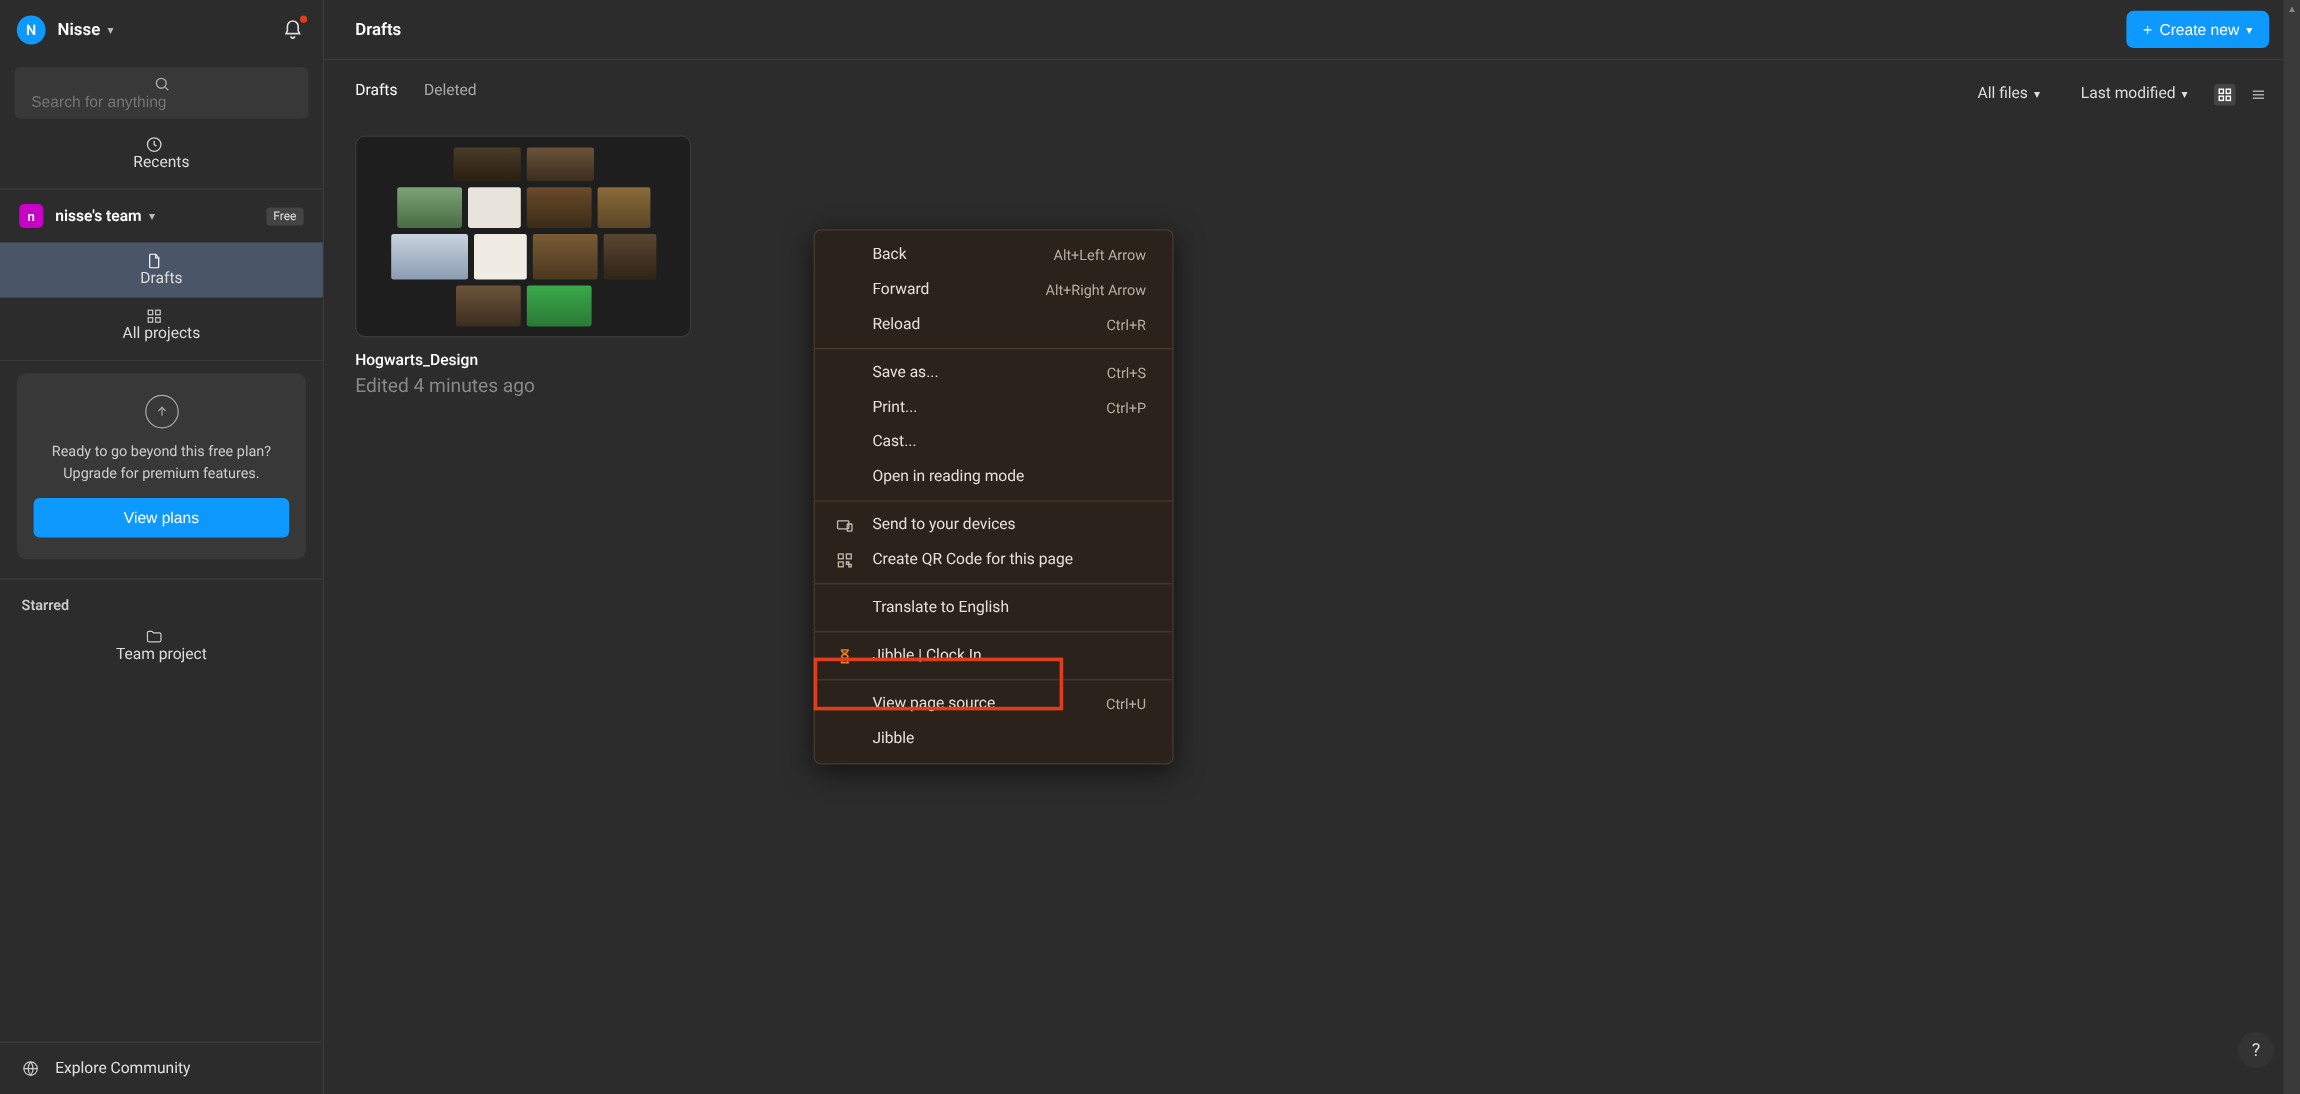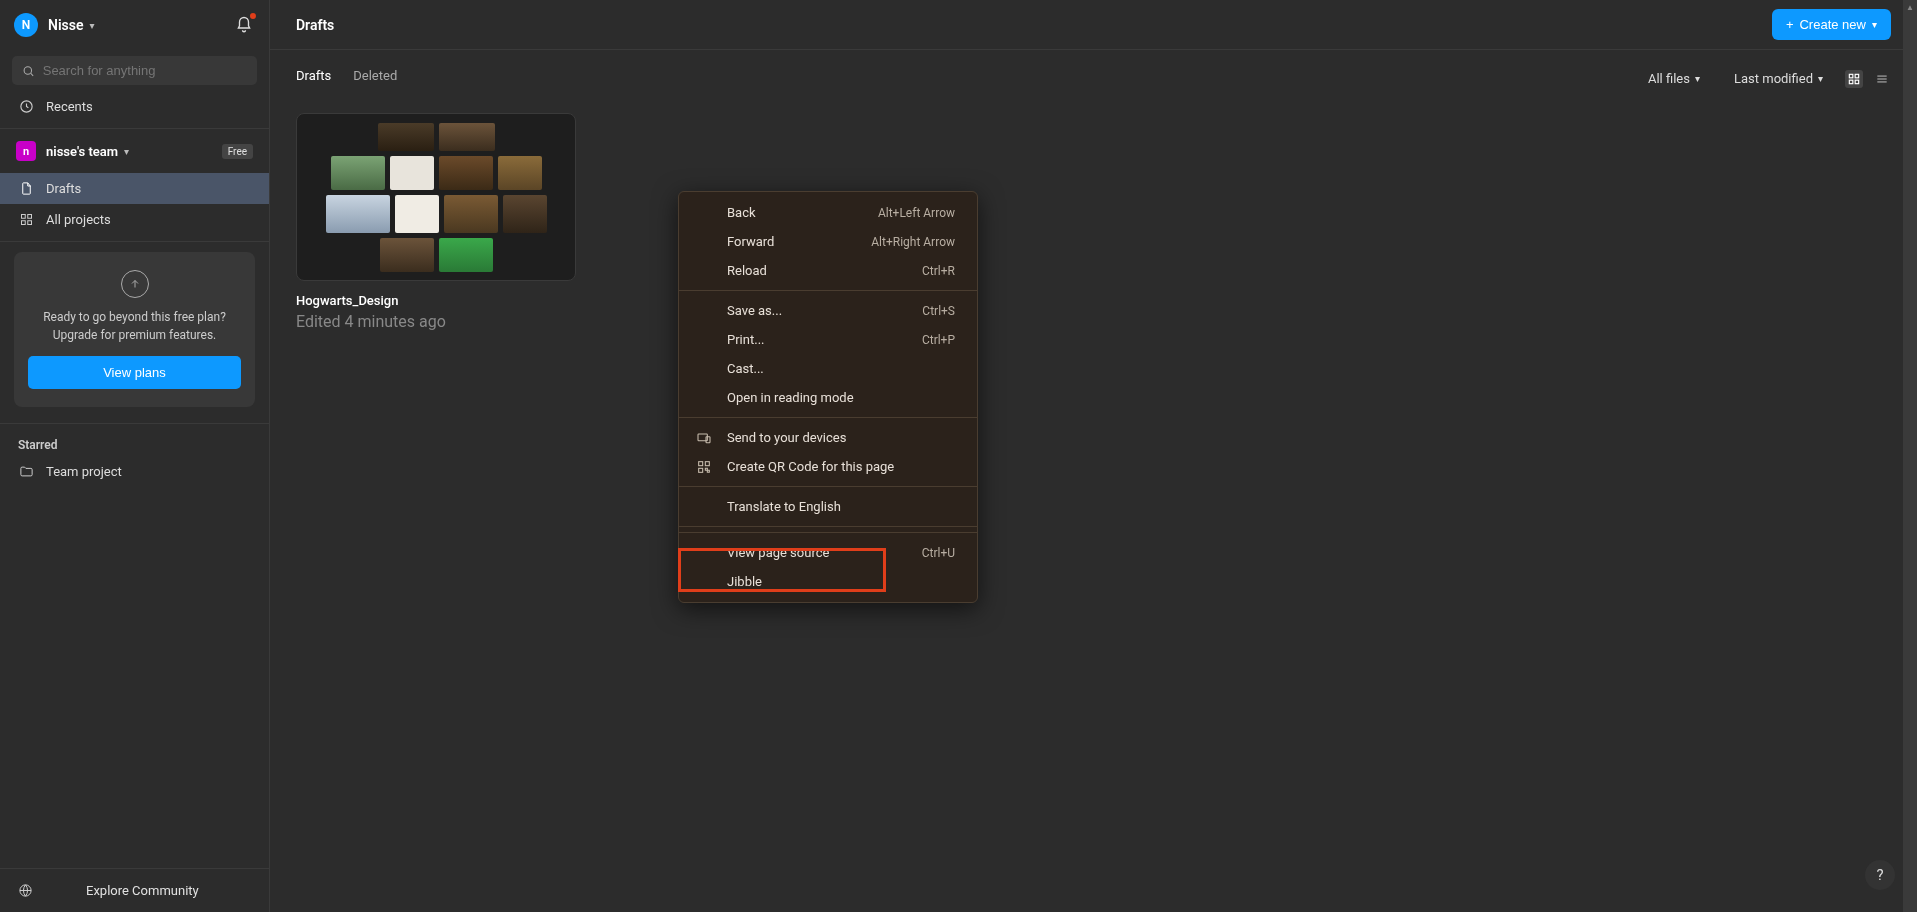--- a/index.html
+++ b/index.html
@@ -59,30 +59,32 @@
   position: absolute; top: -1px; right: -1px;
   width: 6px; height: 6px; border-radius: 50%;
   background: #e03e1a;
 }
 .search-wrap { padding: 6px 12px; }
 .search {
   display: flex; align-items: center;
   background: #383838;
   border-radius: 5px;
   padding: 7px 10px;
+  flex-direction: column;
 }
 .search input {
   background: transparent; border: none; outline: none;
   color: #ccc; font-size: 13px; width: 100%; margin-left: 8px;
 }
 .side-row {
   display: flex; align-items: center;
   padding: 8px 18px;
   color: #ddd;
   cursor: pointer;
+  flex-direction: column;
 }
 .side-row .icon { width: 16px; margin-right: 12px; display: inline-flex; align-items: center; justify-content: center; }
 .side-row.active { background: #4a5568; }
 .side-divider { border-top: 1px solid #3a3a3a; margin: 6px 0 0 0; }
 .team-row {
   display: flex; align-items: center;
   padding: 12px 16px;
 }
 .team-avatar {
   width: 20px; height: 20px; border-radius: 4px;
@@ -120,21 +122,20 @@
 }
 .starred-label {
   padding: 14px 18px 4px;
   font-size: 12px; font-weight: 600; color: #ccc;
 }
 .sidebar-bottom {
   margin-top: auto;
   padding: 14px 18px;
   display: flex; align-items: flex-start;
   border-top: 1px solid #3a3a3a;
-  gap: 40px;
 }
 .sidebar-bottom .icon { width: 16px; margin-right: 12px; }
 
 
 .main { flex: 1; display: flex; flex-direction: column; }
 .main-header {
   height: 50px;
   display: flex; align-items: center;
   padding: 0 26px;
   border-bottom: 1px solid #3a3a3a;
@@ -471,20 +472,31 @@
           <path d="M14 14h3v3h-3zM17 17h3v3h-3z"></path>
         </svg>
     </span>
     <span>Create QR Code for this page</span>
   </div>
   <div class="ctx-sep"></div>
   <div class="ctx-item">
     <span>Translate to English</span>
   </div>
   <div class="ctx-sep"></div>
+  <div class="ctx-item">
+    <span class="ctx-icon">
+      <svg width="16" height="16" viewBox="0 0 24 24" fill="none" stroke="#e8801a" stroke-width="2">
+          <path d="M7 4h10"></path>
+          <path d="M7 20h10"></path>
+          <path d="M8 4c0 4 8 6 8 8s-8 4-8 8"></path>
+          <path d="M16 4c0 4-8 6-8 8s8 4 8 8"></path>
+        </svg>
+    </span>
+    <span>Jibble | Clock In</span>
+  </div>
   <div class="ctx-sep"></div>
   <div class="ctx-item">
     <span>View page source</span>
     <span class="ctx-short">Ctrl+U</span>
   </div>
   <div class="ctx-item">
     <span>Jibble</span>
   </div>
 </div>
 

